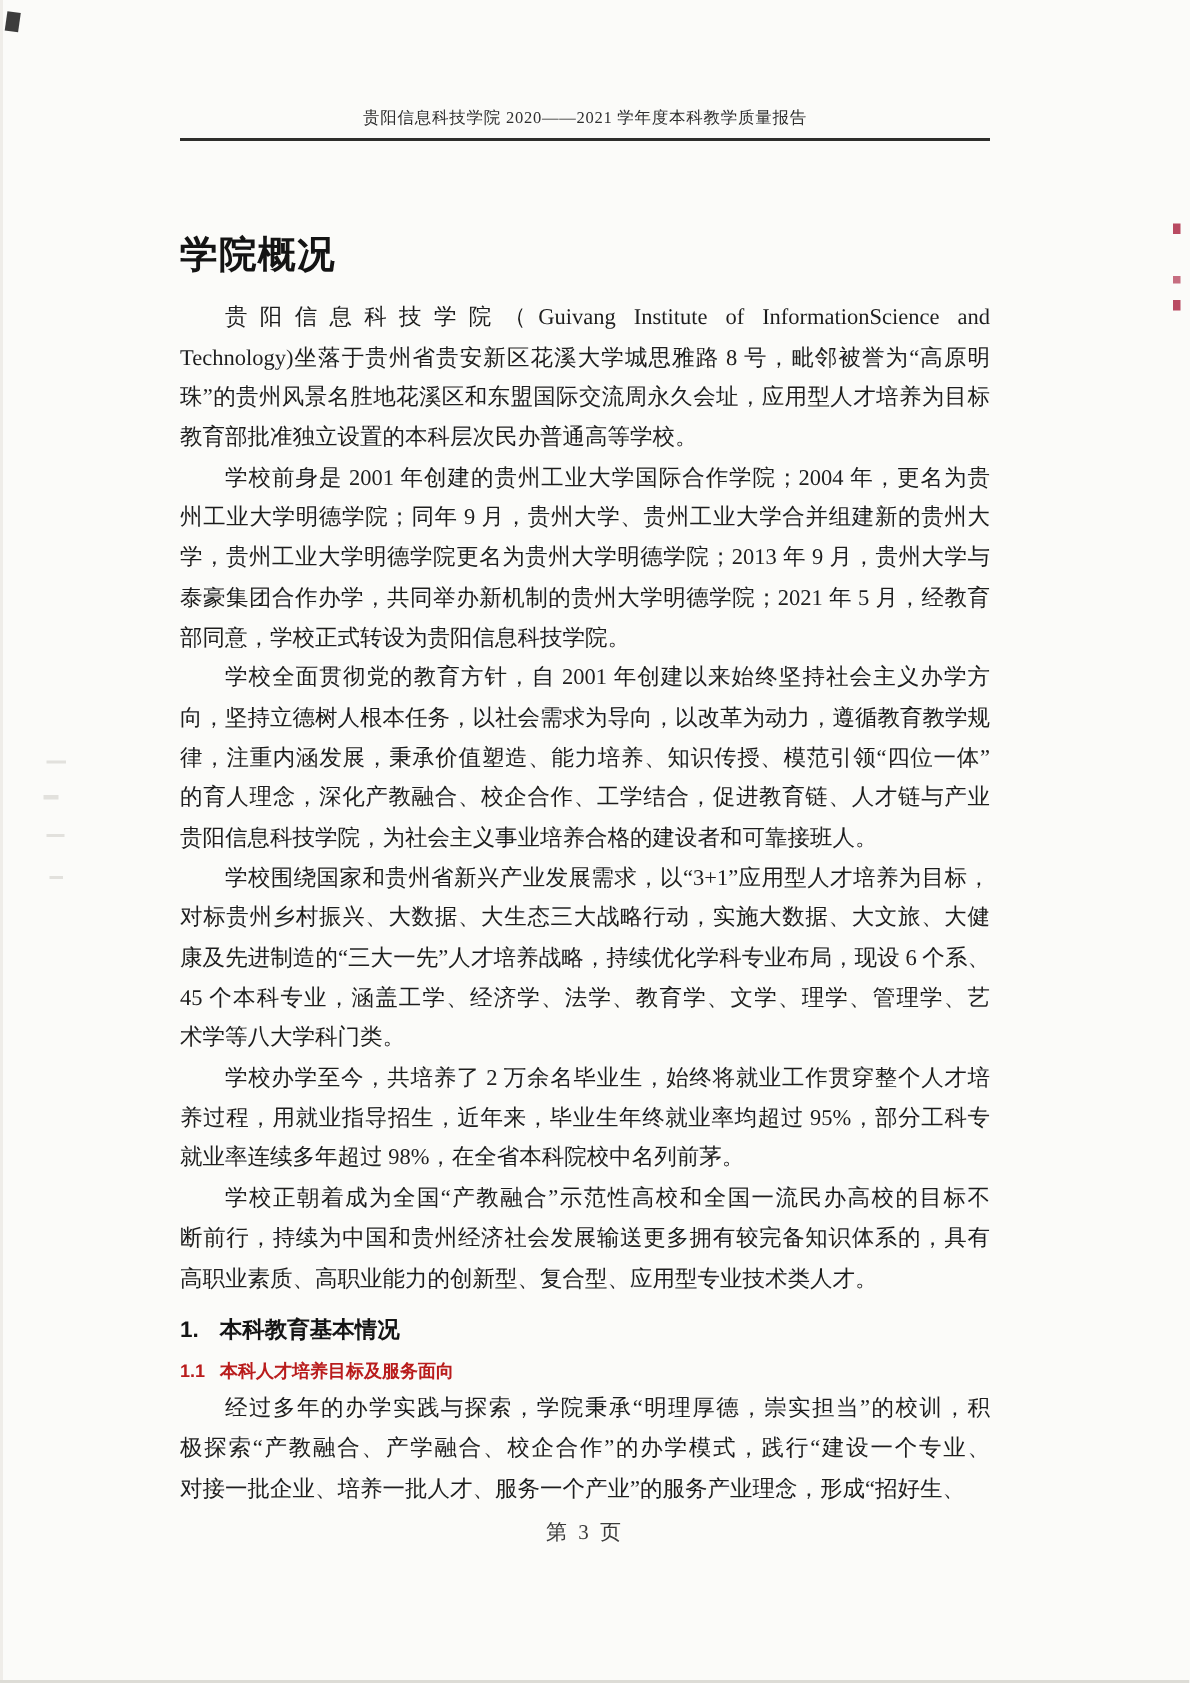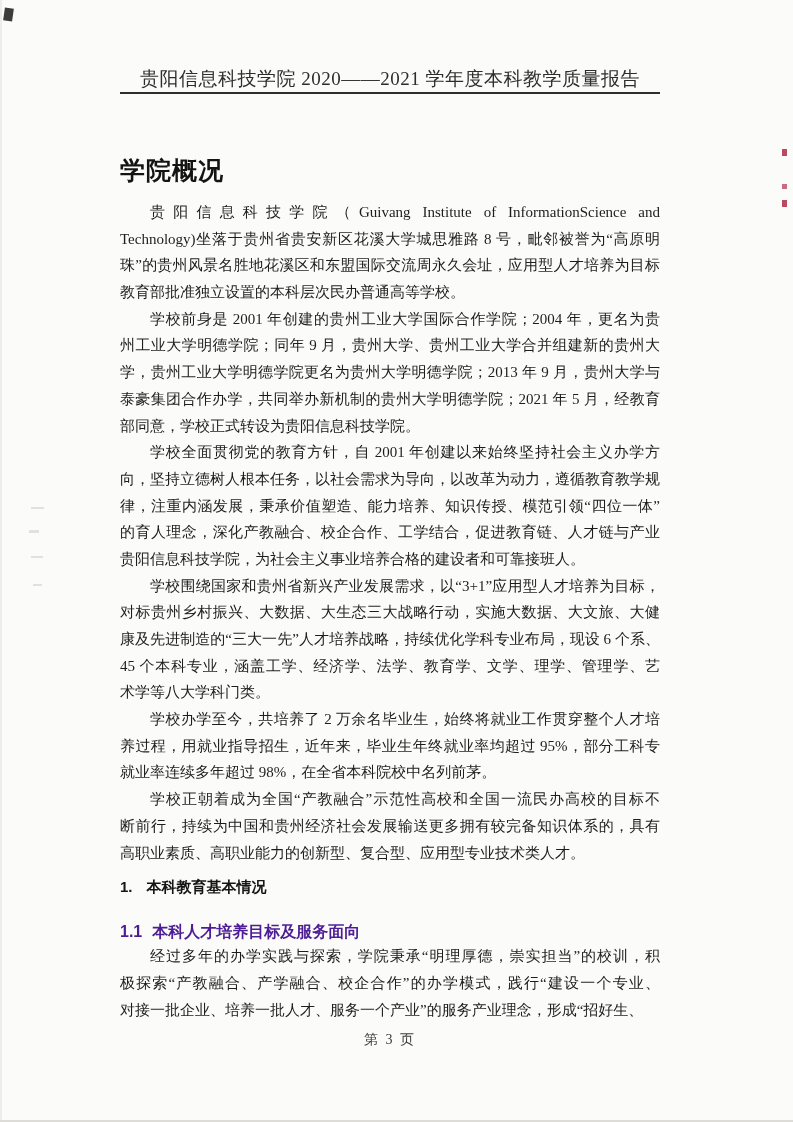--- a/index.html
+++ b/index.html
@@ -10,21 +10,21 @@
     color: #1d1d1d;
     position: relative;
     overflow: hidden;
   }
 
   .content { position: absolute; left: 120px; top: 0; width: 540px; }
 
   .header-title {
     margin-top: 70px;
     text-align: center;
-    font-size: 19px;
+    font-size: 11px;
     line-height: 18px;
     color: #2d2d2d;
     letter-spacing: 0.5px;
     white-space: nowrap;
   }
   .header-rule { height: 2px; background: #2e2e2c; margin-top: 4px; }
 
   .doc-title {
     margin-top: 56px;
     text-align: left;
@@ -48,23 +48,23 @@
   .para .line.first { text-indent: 2em; }
   .para .line.last  { text-align-last: left; }
 
   .sec1 {
     margin-top: 7px;
     font-family: "Liberation Sans", "DejaVu Sans", sans-serif;
     font-size: 15px; font-weight: 700; line-height: 27px; color: #151515;
   }
   .sec1 .num { margin-right: 14px; }
   .sec2 {
-    margin-top: 20px;
+    margin-top: 3px;
     font-family: "Liberation Sans", "DejaVu Sans", sans-serif;
-    font-size: 16px; font-weight: 700; line-height: 23px; color: #4c1d95;
+    font-size: 12px; font-weight: 700; line-height: 23px; color: #b91c1c;
   }
   .sec2 .num { margin-right: 10px; }
 
   .footer {
     margin-top: 8px;
     text-align: center;
     font-size: 14px;
     line-height: 17px;
     color: #3a3a3a;
     letter-spacing: 2px;

